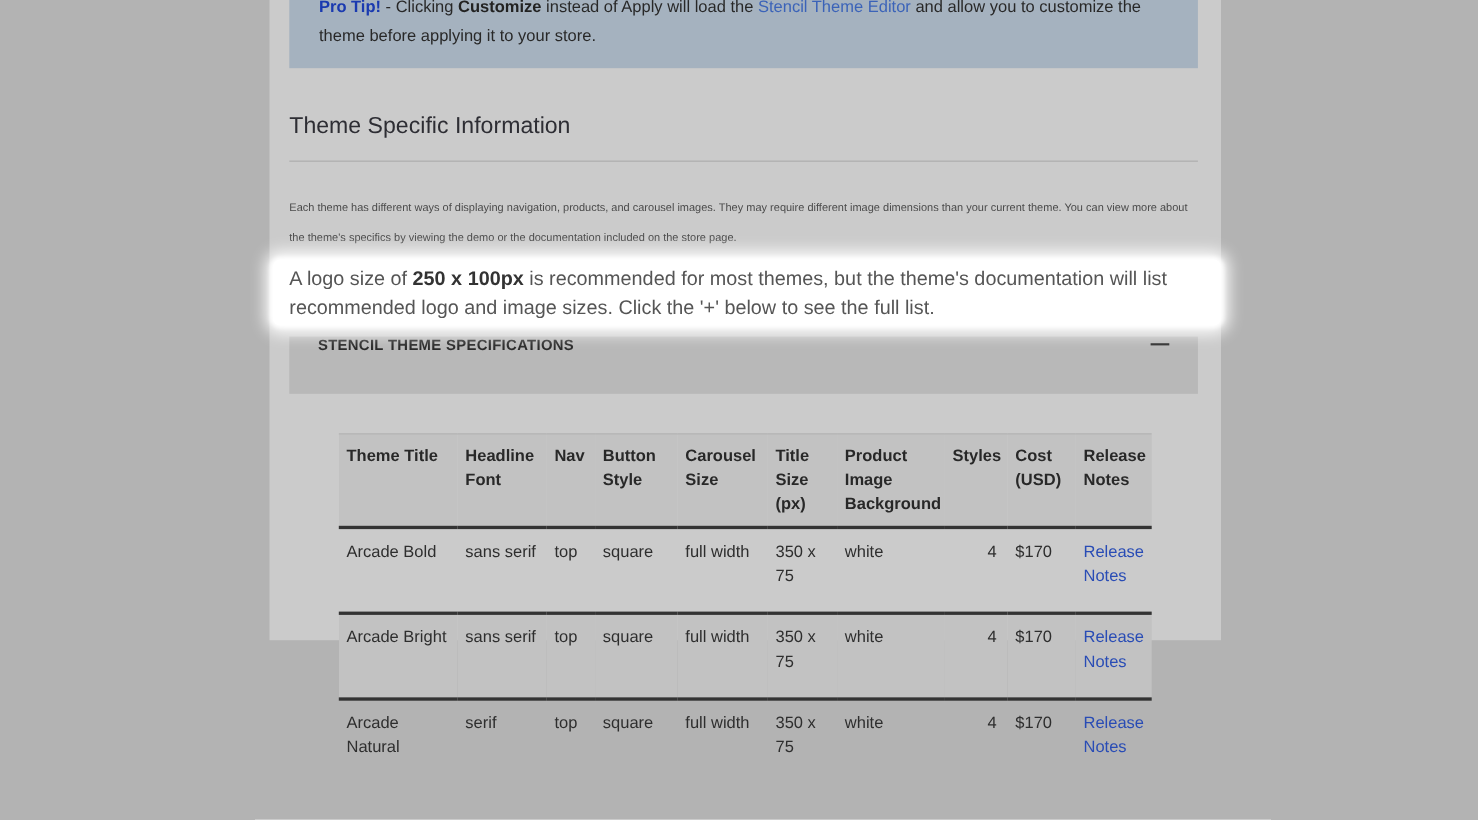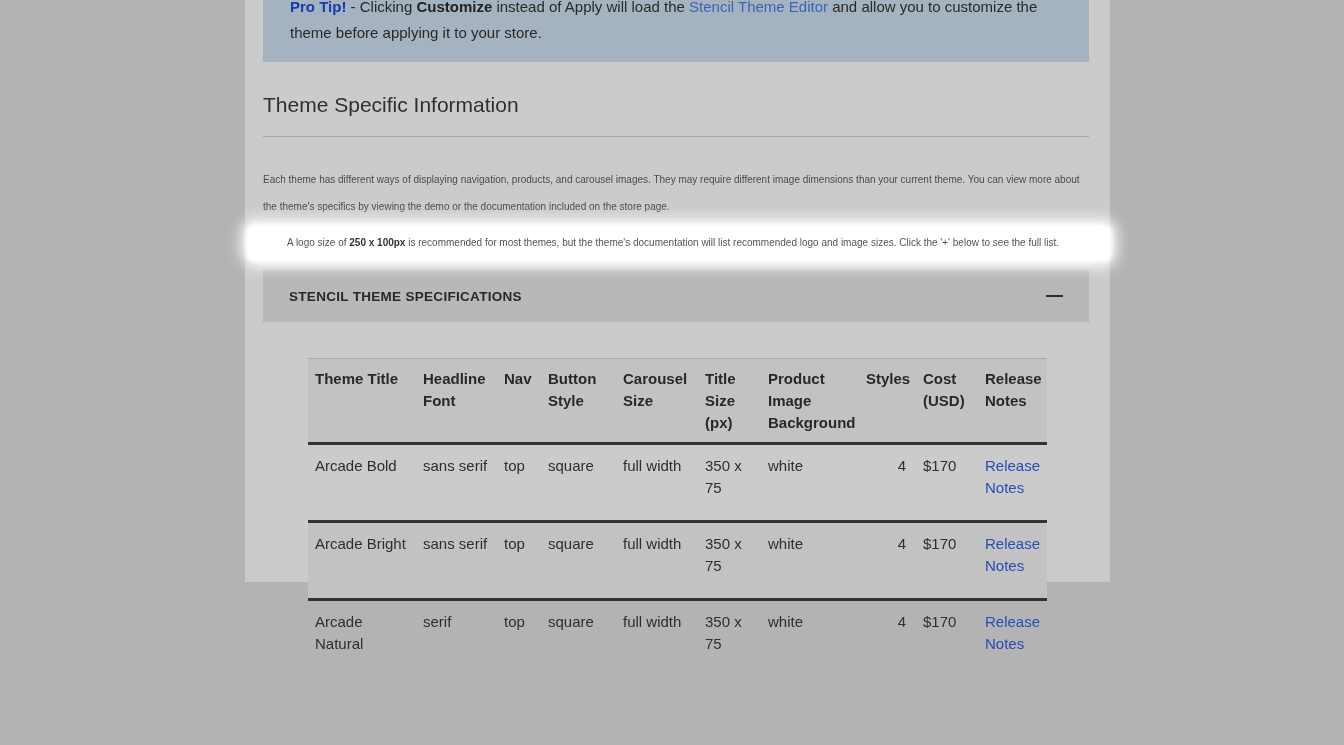--- a/index.html
+++ b/index.html
@@ -35,21 +35,21 @@
     margin-top: -6px;
     font-size: 15px;
     line-height: 26px;
     color: #333333;
   }
   .protip-label { color: #2149dd; font-weight: bold; }
   .protip strong { color: #2b2b2b; }
   a.text-link { color: #4b7de8; text-decoration: none; cursor: pointer; }
   
   h2.section-title {
-    margin-top: 30px;
+    margin-top: 40px;
     font-size: 21px;
     font-weight: 400;
     line-height: 26px;
     color: #3a3a42;
   }
   hr.section-divider {
     border: none;
     border-top: 1px solid #d6d6d6;
     margin-top: 18px;
   }
@@ -64,33 +64,31 @@
   .highlight-note {
     position: relative;
     z-index: 60;
     margin: 6px -21px 0 -15px;
     padding: 4px 15px;
     background: #ffffff;
     border-radius: 7px;
     box-shadow: 0 0 14px 7px rgba(255,255,255,0.9), 0 0 4px 2px rgba(255,255,255,0.95);
   }
   .highlight-note p {
-    font-size: 10px;
+    font-size: 18px;
     line-height: 26px;
     color: #555555;
-    margin-left: 24px;
   }
   .highlight-note strong { color: #333333; }
   
   .accordion-header {
     margin-top: 10px;
     height: 52px;
     background: #e7e7e7;
     display: flex;
-    align-items: center;
     justify-content: space-between;
     padding: 0 26px;
     cursor: pointer;
   }
   .accordion-title {
     font-size: 13.5px;
     font-weight: bold;
     letter-spacing: 0.3px;
     color: #333333;
   }

